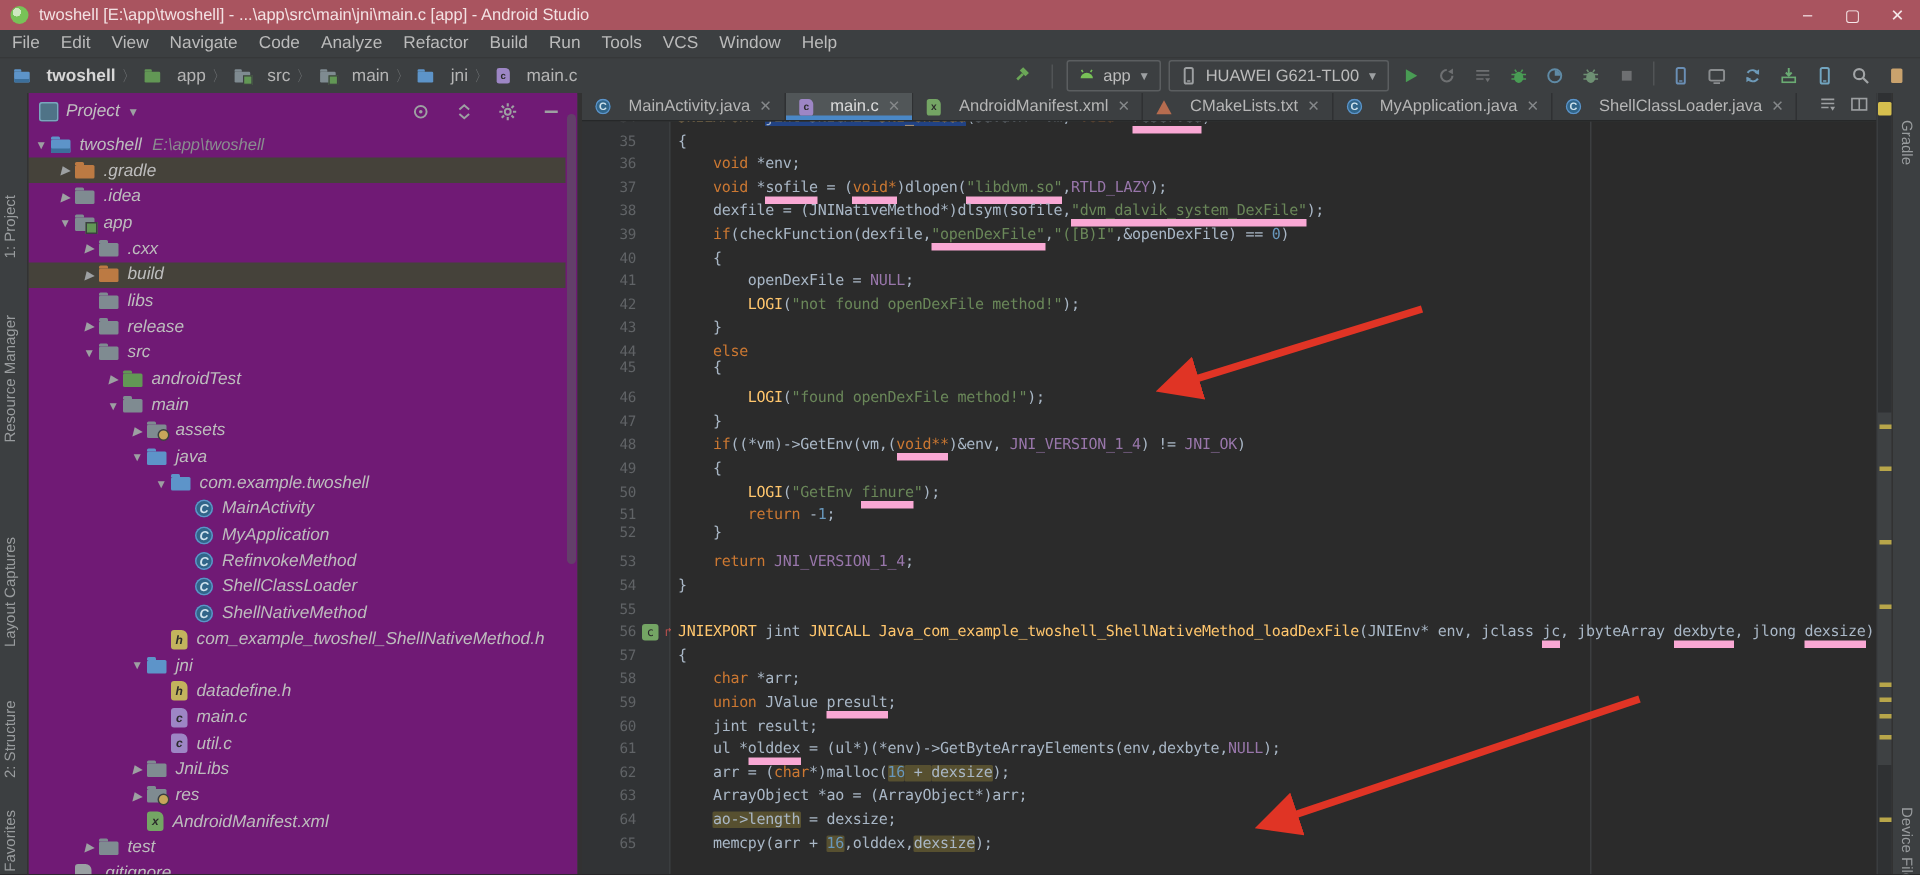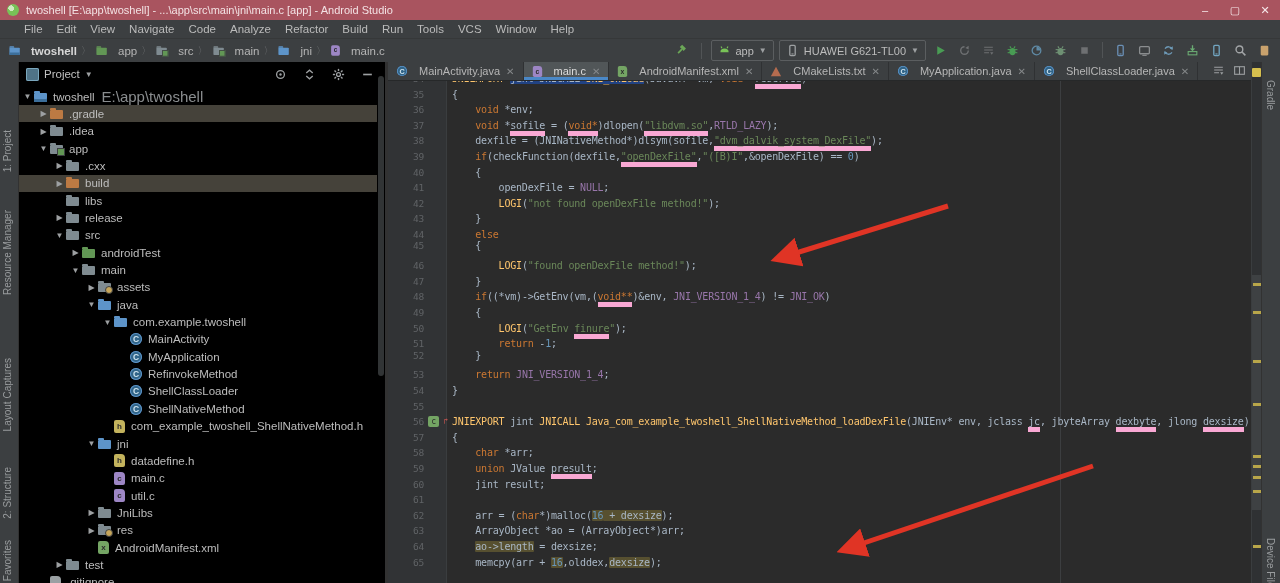--- a/index.html
+++ b/index.html
@@ -9,21 +9,21 @@
   .titlebar{position:absolute;top:0;left:0;right:0;height:20px;background:#a9545f;
             display:flex;align-items:center;gap:7px;padding-left:7px;z-index:5;}
   .as-logo{width:12px;height:12px;border-radius:50%;
            background:radial-gradient(circle at 35% 35%, #cfe8c0 0 25%, #78c257 26% 100%);flex:none;}
   .title-text{font-size:11px;color:#f3e2e4;white-space:nowrap;}
   .win-controls{margin-left:auto;display:flex;height:100%;}
   .win-btn{width:30px;height:100%;display:flex;align-items:center;justify-content:center;
            color:#f6e8ea;font-size:11px;}
   
   .menubar{position:absolute;top:20px;left:0;right:0;height:18px;display:flex;align-items:center;
-           padding-left:17px;font-size:11.5px;color:#bbbbbb;background:#3c3f41;border-bottom:1px solid #363839;}
+           padding-left:1px;font-size:11.5px;color:#bbbbbb;background:#3c3f41;border-bottom:1px solid #363839;}
   .menu-item{padding:0 7px;}
   
   .navbar{position:absolute;top:39px;left:0;right:0;height:23px;display:flex;align-items:center;
           font-size:11.5px;color:#b5b5b5;background:#3c3f41;border-bottom:1px solid #323232;padding-left:8px;}
   .crumb{display:flex;align-items:center;gap:4px;}
   .crumb-sep{color:#6f7274;margin:0 4px;font-size:10px;}
   .crumb.bold .crumb-label{font-weight:bold;color:#d7d7d7;}
   .toolbar-right{margin-left:auto;display:flex;align-items:center;gap:5px;padding-right:6px;}
   .tool-btn{width:19px;height:19px;display:flex;align-items:center;justify-content:center;border-radius:3px;}
   .selector{display:flex;align-items:center;gap:5px;height:19px;border:1px solid #5b5e60;border-radius:2px;
@@ -32,30 +32,30 @@
   .tb-sep{width:1px;height:16px;background:#515456;margin:0 4px;}
   
   .left-stripe{position:absolute;left:0;top:62px;width:18px;bottom:0;background:#3c3f41;
                border-right:1px solid #323232;overflow:hidden;z-index:4;}
   .right-stripe{position:absolute;right:0;top:62px;width:18px;bottom:0;background:#3c3f41;
                 border-left:1px solid #323232;overflow:hidden;z-index:4;}
   .stripe-label{position:absolute;left:2px;writing-mode:vertical-rl;transform:rotate(180deg);
                 font-size:10px;color:#999c9e;white-space:nowrap;}
   .stripe-label-r{position:absolute;left:3px;writing-mode:vertical-rl;font-size:10px;color:#999c9e;white-space:nowrap;}
   
-  .project-panel{position:absolute;left:18px;top:62px;width:367px;bottom:0;background:#000000;overflow:hidden;}
+  .project-panel{position:absolute;left:18px;top:62px;width:367px;bottom:0;background:#701a75;overflow:hidden;font-style:italic;}
   .project-header{height:24px;display:flex;align-items:center;padding:0 8px;font-size:11.5px;color:#c0c0c0;gap:5px;}
   .ph-icon{width:13px;height:13px;background:#4f7387;border-radius:2px;display:inline-block;
            box-shadow:inset 0 0 0 1px #7aa7bd;}
   .ph-actions{margin-left:auto;display:flex;gap:10px;align-items:center;}
   .tree{position:absolute;left:0;top:26px;right:0;bottom:0;font-size:11.5px;color:#bdbdbd;}
   .tree-row{position:absolute;left:0;right:8px;height:17px;display:flex;align-items:center;white-space:nowrap;}
   .tree-row.hl{background:#45423a;}
   .chev{width:11px;flex:none;color:#9DA0A2;font-size:8px;text-align:center;margin-right:1px;}
-  .tree-extra{color:#8a8d8f;margin-left:7px;font-size:15px;}
+  .tree-extra{color:#8a8d8f;margin-left:7px;font-size:11px;}
   .tree-scrollbar{position:absolute;right:1px;top:14px;width:6px;height:300px;background:#595e61;
                   border-radius:3px;opacity:.55;}
   
   .ti{width:14px;height:12px;margin-right:5px;flex:none;position:relative;display:inline-block;}
   .ti .fold{position:absolute;left:0;top:2px;width:13px;height:9px;border-radius:1px;background:#7f8b91;}
   .ti .fold:before{content:"";position:absolute;left:0;top:-2px;width:6px;height:2px;background:inherit;border-radius:1px 1px 0 0;}
   .ti.f-excl .fold{background:#bc7a43;}
   .ti.f-src .fold{background:#5d94c9;}
   .ti.f-green .fold{background:#629755;}
   .ti.f-proj .fold{background:#5d94c9;box-shadow:inset 0 -3px 0 #3c6f9b;}
@@ -608,21 +608,21 @@
         <div class="code-line" style="top: 256.2px;"><span class="lnum">51</span><span class="ltext"><span class="tk c-id">        </span><span class="tk c-kw">return</span><span class="tk c-id"> -</span><span class="tk c-num">1</span><span class="tk c-id">;</span></span></div>
         <div class="code-line" style="top: 268px;"><span class="lnum">52</span><span class="ltext"><span class="tk c-id">    }</span></span></div>
         <div class="code-line" style="top: 287.4px;"><span class="lnum">53</span><span class="ltext"><span class="tk c-id">    </span><span class="tk c-kw">return</span><span class="tk c-id"> </span><span class="tk c-cst">JNI_VERSION_1_4</span><span class="tk c-id">;</span></span></div>
         <div class="code-line" style="top: 303px; text-decoration: underline;"><span class="lnum">54</span><span class="ltext"><span class="tk c-id">}</span></span></div>
         <div class="code-line" style="top: 318.6px;"><span class="lnum">55</span><span class="ltext"></span></div>
         <div class="code-line" style="top: 334.2px;"><span class="lnum">56</span><span class="gut-ic" style="left: 40px; background: rgb(116, 165, 100); color: rgb(43, 43, 43);">c</span><span class="gut-ic" style="left: 52px; color: rgb(199, 84, 80);">↱</span><span class="ltext"><span class="tk c-mac">JNIEXPORT </span><span class="tk c-id">jint </span><span class="tk c-mac">JNICALL </span><span class="tk c-fn">Java_com_example_twoshell_ShellNativeMethod_loadDexFile</span><span class="tk c-id">(JNIEnv* env, jclass </span><span class="tk c-id u">jc</span><span class="tk c-id">, jbyteArray </span><span class="tk c-id u">dexbyte</span><span class="tk c-id">, jlong </span><span class="tk c-id u">dexsize</span><span class="tk c-id">)</span></span></div>
         <div class="code-line" style="top: 349.8px;"><span class="lnum">57</span><span class="ltext"><span class="tk c-id">{</span></span></div>
         <div class="code-line" style="top: 365.4px;"><span class="lnum">58</span><span class="ltext"><span class="tk c-id">    </span><span class="tk c-kw">char</span><span class="tk c-id"> *arr;</span></span></div>
         <div class="code-line" style="top: 381px;"><span class="lnum">59</span><span class="ltext"><span class="tk c-id">    </span><span class="tk c-kw">union</span><span class="tk c-id"> JValue </span><span class="tk c-id u">presult</span><span class="tk c-id">;</span></span></div>
         <div class="code-line" style="top: 396.6px;"><span class="lnum">60</span><span class="ltext"><span class="tk c-id">    jint result;</span></span></div>
-        <div class="code-line" style="top: 412.2px;"><span class="lnum">61</span></div>
+        <div class="code-line" style="top: 412.2px;"><span class="lnum">61</span><span class="ltext"><span class="tk c-id">    ul *</span><span class="tk c-id u">olddex</span><span class="tk c-id"> = (ul*)(*env)-&gt;GetByteArrayElements(env,dexbyte,</span><span class="tk c-cst">NULL</span><span class="tk c-id">);</span></span></div>
         <div class="code-line" style="top: 427.8px;"><span class="lnum">62</span><span class="ltext"><span class="tk c-id">    arr = (</span><span class="tk c-kw">char</span><span class="tk c-id">*)malloc(</span><span class="tk c-num h">16</span><span class="tk c-id h"> + </span><span class="tk c-id h">dexsize</span><span class="tk c-id">);</span></span></div>
         <div class="code-line" style="top: 443.4px;"><span class="lnum">63</span><span class="ltext"><span class="tk c-id">    ArrayObject *ao = (ArrayObject*)arr;</span></span></div>
         <div class="code-line" style="top: 459px;"><span class="lnum">64</span><span class="ltext"><span class="tk c-id">    </span><span class="tk c-id h">ao-&gt;length</span><span class="tk c-id"> = dexsize;</span></span></div>
         <div class="code-line" style="top: 474.6px;"><span class="lnum">65</span><span class="ltext"><span class="tk c-id">    memcpy(arr + </span><span class="tk c-num h">16</span><span class="tk c-id">,olddex,</span><span class="tk c-id h">dexsize</span><span class="tk c-id">);</span></span></div>
       </div>
   </div>
 
   <div class="error-stripe"></div>
   <div class="stripe-square"></div>
   <div class="stripe-thumb"></div>

